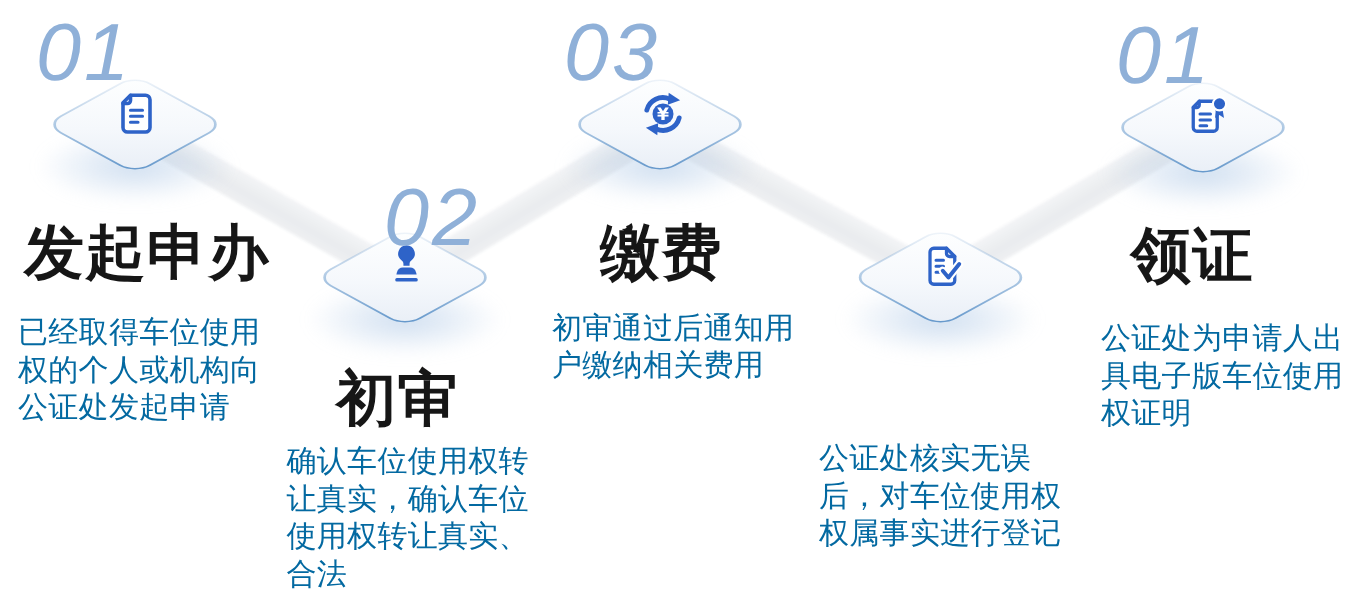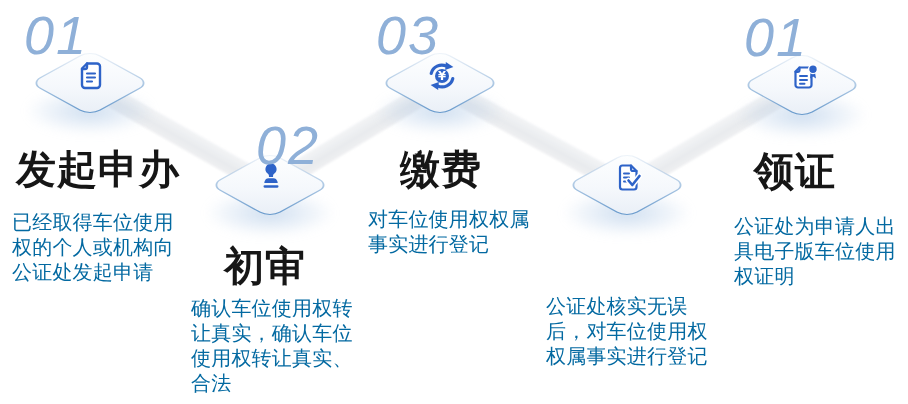--- a/index.html
+++ b/index.html
@@ -126,21 +126,21 @@
       <path d="M8.2 16.4 A11 11 0 0 1 23.5 9.1"></path>
       <path d="M29.8 21.6 A11 11 0 0 1 14.5 28.9"></path>
     </g>
     <path d="M22.8 4.9 L30.4 9.9 L22.2 12.9 z" fill="#2e63c8"></path>
     <path d="M15.2 33.1 L7.6 28.1 L15.8 25.1 z" fill="#2e63c8"></path>
     <circle cx="19" cy="19" r="7" fill="#2e63c8"></circle>
     <text x="19" y="23.2" text-anchor="middle" font-size="11.5" font-weight="bold" fill="#ffffff" font-family="DejaVu Sans, sans-serif">¥</text>
   </svg>
   <div class="num n3">03</div>
   <div class="title center h3">缴费</div>
-  <div class="desc d3">对车位使用权权属事实进行登记</div>
+  <div class="desc d3">初审通过后通知用户缴纳相关费用</div>
 
   <svg class="tile t4" viewBox="0 0 150 96">
     <g transform="translate(75,46) scale(1,0.55) rotate(45)">
       <rect x="-42" y="-42" width="84" height="84" rx="14" fill="url(#tileFill)" stroke="url(#tileStroke)" stroke-width="1.8"></rect>
     </g>
   </svg>
   <svg class="stepicon i4" viewBox="0 0 38 38">
     <g stroke="#2e63c8" stroke-width="2.2" fill="#ffffff" stroke-linecap="round" stroke-linejoin="round">
       <path d="M12.5 6.5 H21 l5.5 5.5 V28 a2.5 2.5 0 0 1 -2.5 2.5 h-11.5 a2.5 2.5 0 0 1 -2.5 -2.5 V9 a2.5 2.5 0 0 1 2.5 -2.5 z"></path>
       <path d="M21 6.5 V10 a2 2 0 0 0 2 2 h3.5" fill="none"></path>

